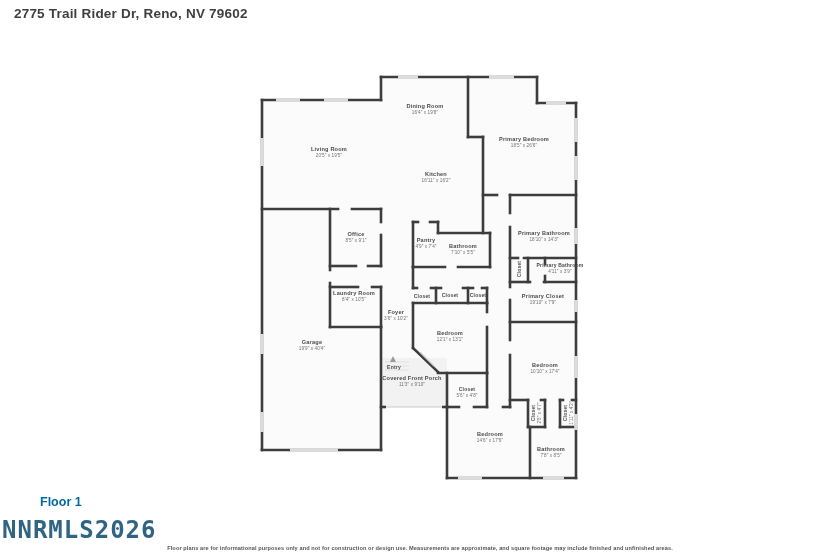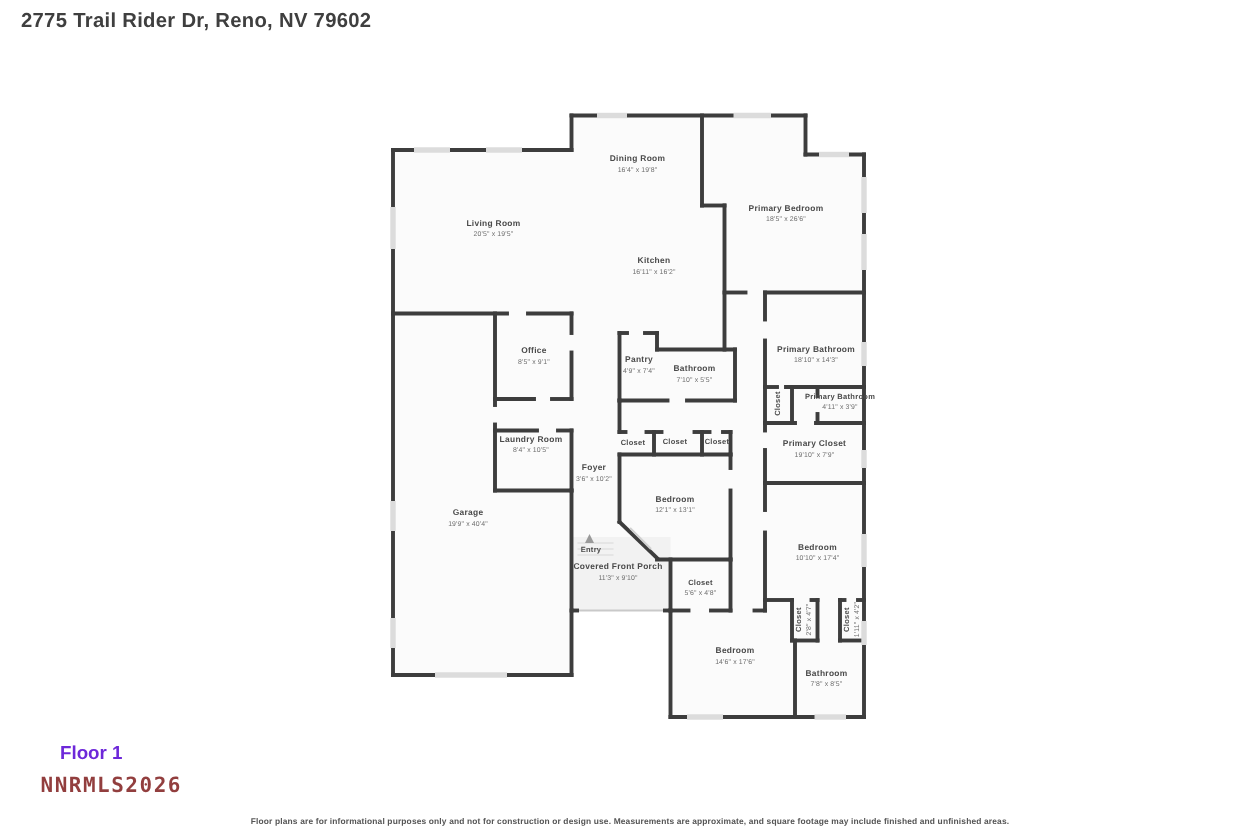--- a/index.html
+++ b/index.html
@@ -6,26 +6,26 @@
   body{
     width:840px;height:560px;position:relative;overflow:hidden;
     background:#ffffff;font-family:"Liberation Sans",sans-serif;
   }
   .page-title{
     position:absolute;left:14px;top:6px;
     font-size:13.5px;font-weight:bold;color:#3f3f3f;letter-spacing:.2px;
   }
   .floor-label{
     position:absolute;left:40px;top:495px;
-    font-size:12.5px;font-weight:bold;color:#6d28d9;
+    font-size:12.5px;font-weight:bold;color:#0369a1;
   }
   .watermark{
     position:absolute;left:2px;top:516px;
-    font-size:14px;font-weight:600;color:#7f1d1d;letter-spacing:1px;
-    font-family:"DejaVu Sans Mono",monospace;opacity:.85;margin-left:25px;
+    font-size:24px;font-weight:600;color:#0c4a6e;letter-spacing:1px;
+    font-family:"DejaVu Sans Mono",monospace;opacity:.85;
   }
   .disclaimer{
     position:absolute;left:0;top:545px;width:840px;text-align:center;
     font-size:5.6px;font-weight:600;color:#555555;letter-spacing:.1px;
   }
   #plan{position:absolute;left:0;top:0;width:840px;height:560px;}
   #plan svg{position:absolute;left:0;top:0;}
   .room-label{
     position:absolute;transform:translate(-50%,-50%);
     text-align:center;line-height:1.3;white-space:nowrap;pointer-events:none;

